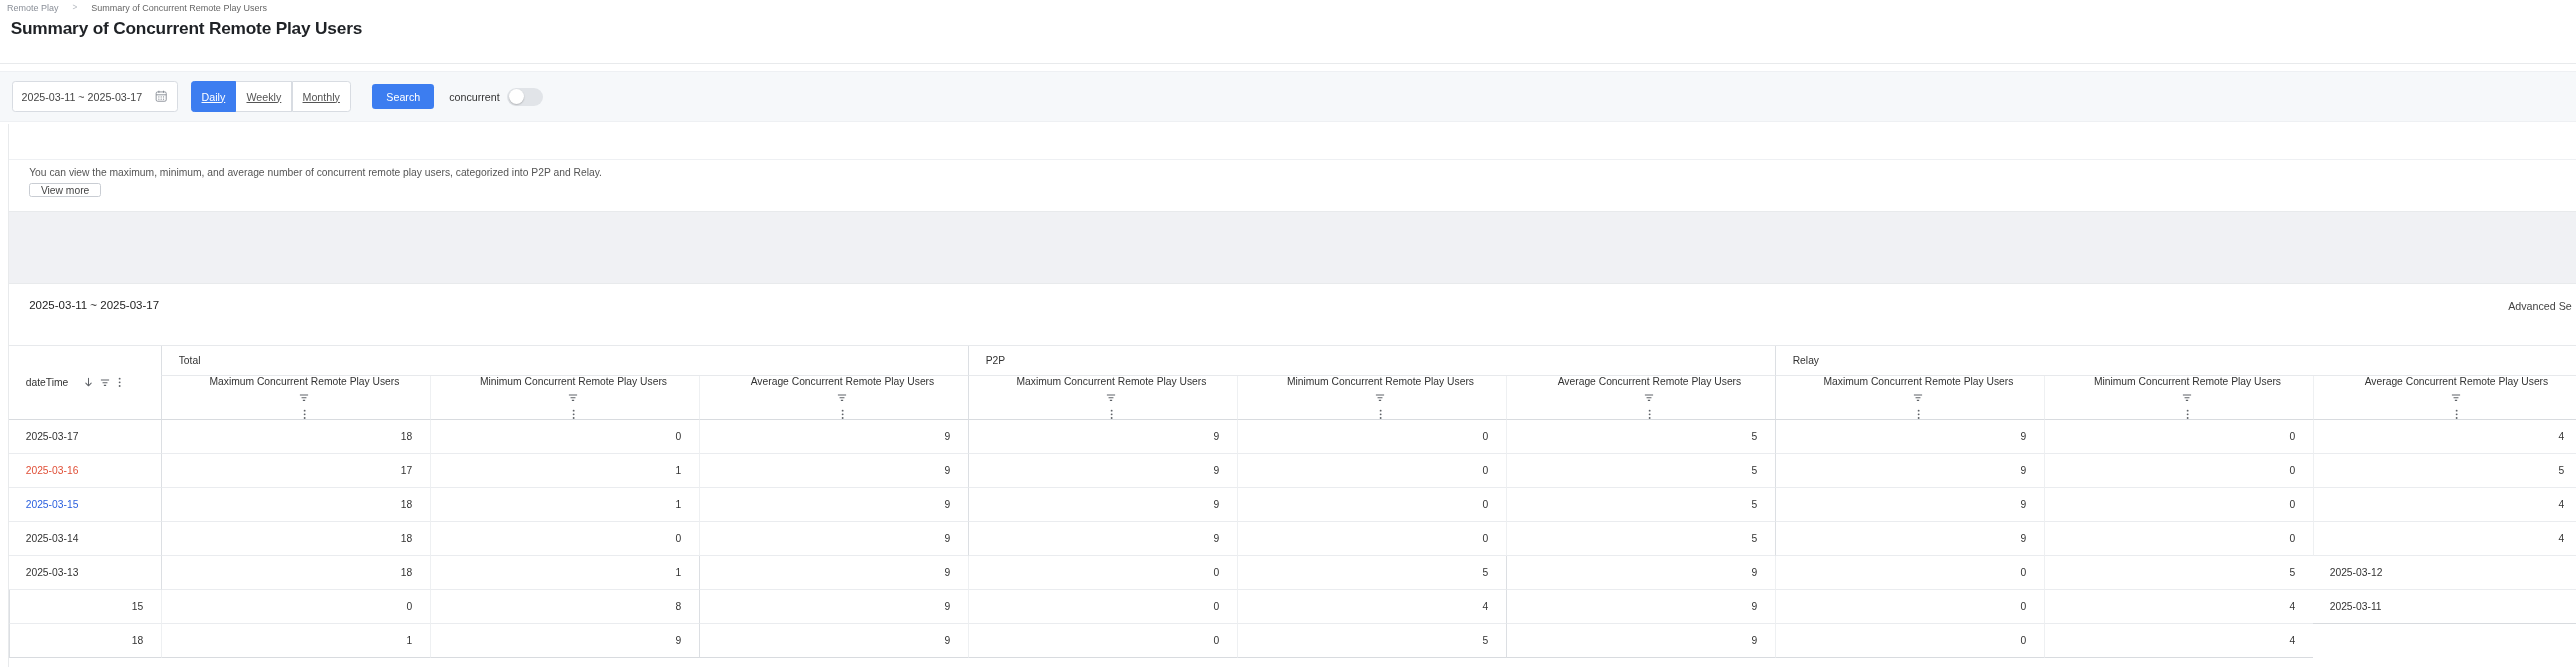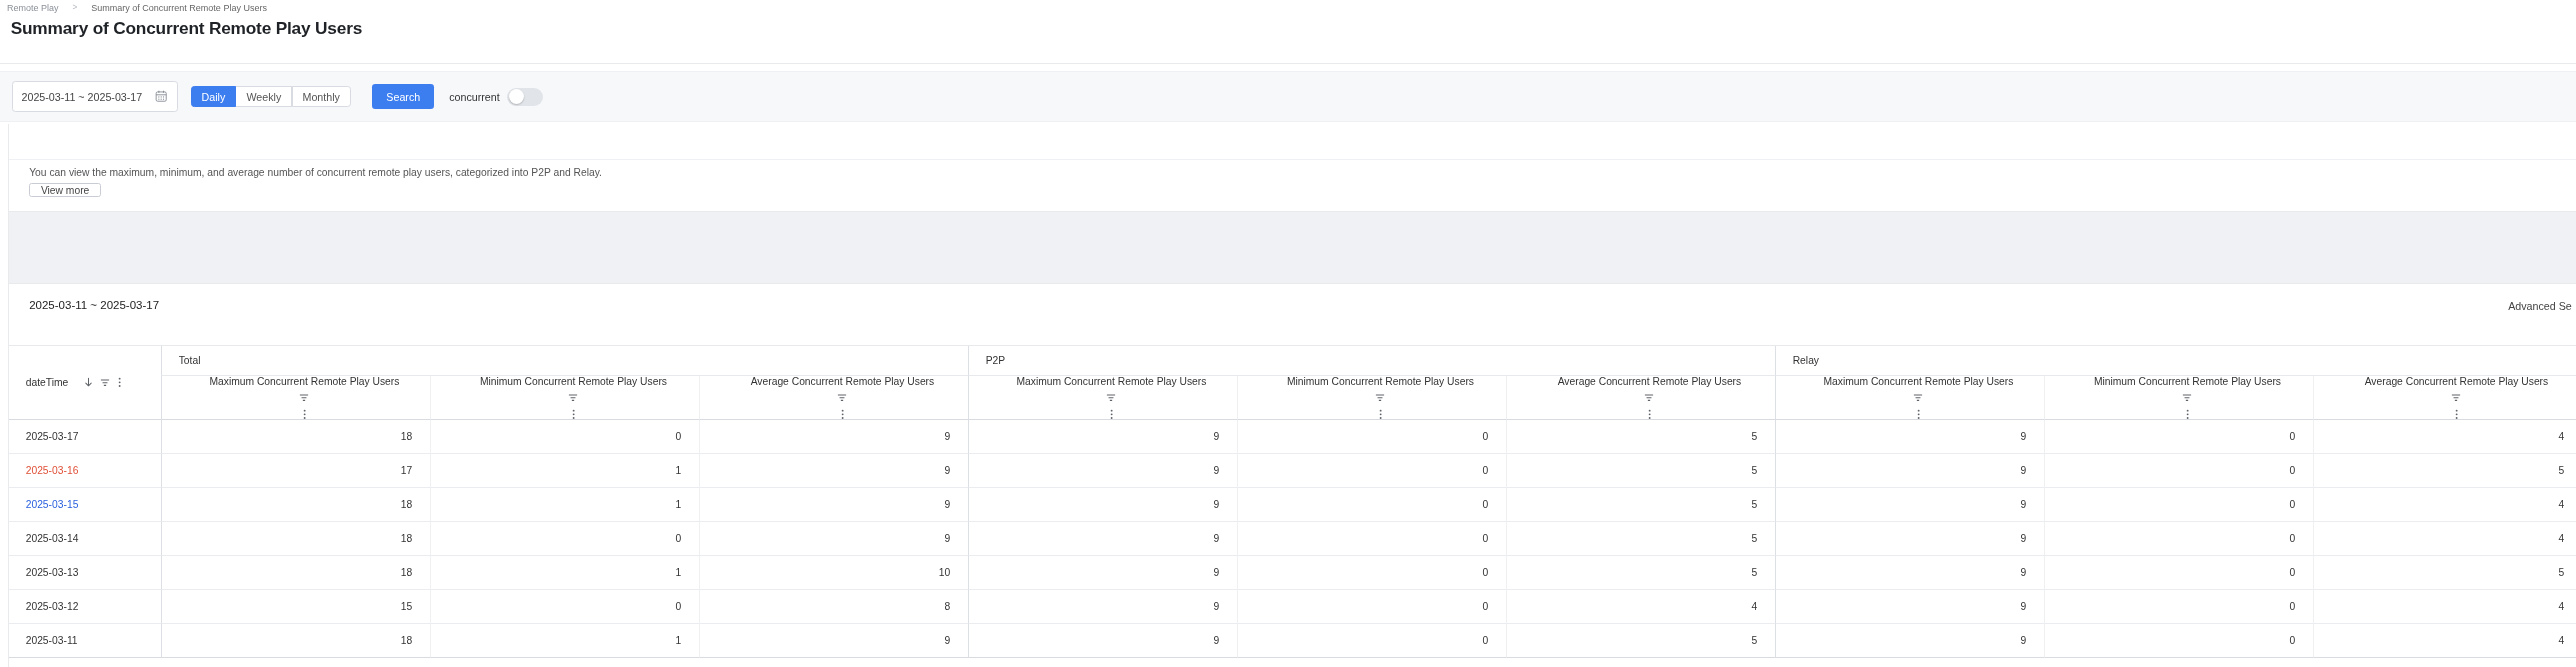--- a/index.html
+++ b/index.html
@@ -14,22 +14,22 @@
   .page-title { position:absolute; top:18px; left:10.7px; font-size:17.3px; font-weight:600; color:#1f2226; letter-spacing:-0.2px; }
   .top-divider { position:absolute; top:63px; left:0; width:100%; border-top:0.8px solid #e8eaec; }
 
   
   .toolbar { position:absolute; top:71px; left:0; width:100%; height:51px; background:#f6f8fa;
              border-top:0.8px solid #eef0f3; border-bottom:0.8px solid #eef0f3;
              display:flex; align-items:center; padding-left:11.5px; font-size:10.7px; }
   .date-input { width:166px; height:31px; background:#fff; border:0.8px solid #d8dce2; border-radius:3.3px;
                 display:flex; align-items:center; justify-content:space-between; padding:0 9px; color:#444; cursor:pointer; }
   .seg { display:flex; margin-left:13px; }
-  .seg-btn { height:21px; padding:0 10px; display:flex; align-items:center; background:#fff;
-             border:0.8px solid #d8dce2; color:#555; margin-left:-0.8px; cursor:pointer; }
+  .seg-btn { height:31px; padding:0 10px; display:flex; align-items:center; background:#fff;
+             border:0.8px solid #d8dce2; color:#555; margin-left:-0.8px; cursor:pointer;text-decoration:underline; }
   .seg-btn:first-child { border-radius:3.3px 0 0 3.3px; margin-left:0; }
   .seg-btn:last-child { border-radius:0 3.3px 3.3px 0; }
   .seg-btn.active { background:#3c7df0; border-color:#3c7df0; color:#fff; position:relative; z-index:1; border-radius:3.3px 0 0 3.3px; }
   .btn-primary { height:25px; margin-left:21.4px; padding:0 14px; background:#3c7df0; color:#fff;
                  border:none; border-radius:3.3px; font-size:10.7px; font-family:inherit; cursor:pointer; }
   .cmp-label { margin-left:15px; color:#333; }
   .toggle { margin-left:7.4px; width:36px; height:18px; border-radius:9px; background:#e1e4e8; position:relative; cursor:pointer; }
   .toggle .knob { position:absolute; left:1.6px; top:1.6px; width:15px; height:15px; border-radius:50%;
                   background:#fff; box-shadow:0 0.8px 1.6px rgba(0,0,0,.25); }
 
@@ -313,21 +313,20 @@
       <div class="vcell sep-light">9</div>
       <div class="vcell sep-strong">9</div>
       <div class="vcell sep-light">0</div>
       <div class="vcell sep-light">5</div>
       <div class="vcell sep-strong">9</div>
       <div class="vcell sep-light">0</div>
       <div class="vcell sep-light">4</div>
       <div class="dcell">2025-03-13</div>
       <div class="vcell sep-strong">18</div>
       <div class="vcell sep-light">1</div>
-      <div class="vcell sep-light">10</div>
       <div class="vcell sep-strong">9</div>
       <div class="vcell sep-light">0</div>
       <div class="vcell sep-light">5</div>
       <div class="vcell sep-strong">9</div>
       <div class="vcell sep-light">0</div>
       <div class="vcell sep-light">5</div>
       <div class="dcell">2025-03-12</div>
       <div class="vcell sep-strong">15</div>
       <div class="vcell sep-light">0</div>
       <div class="vcell sep-light">8</div>

